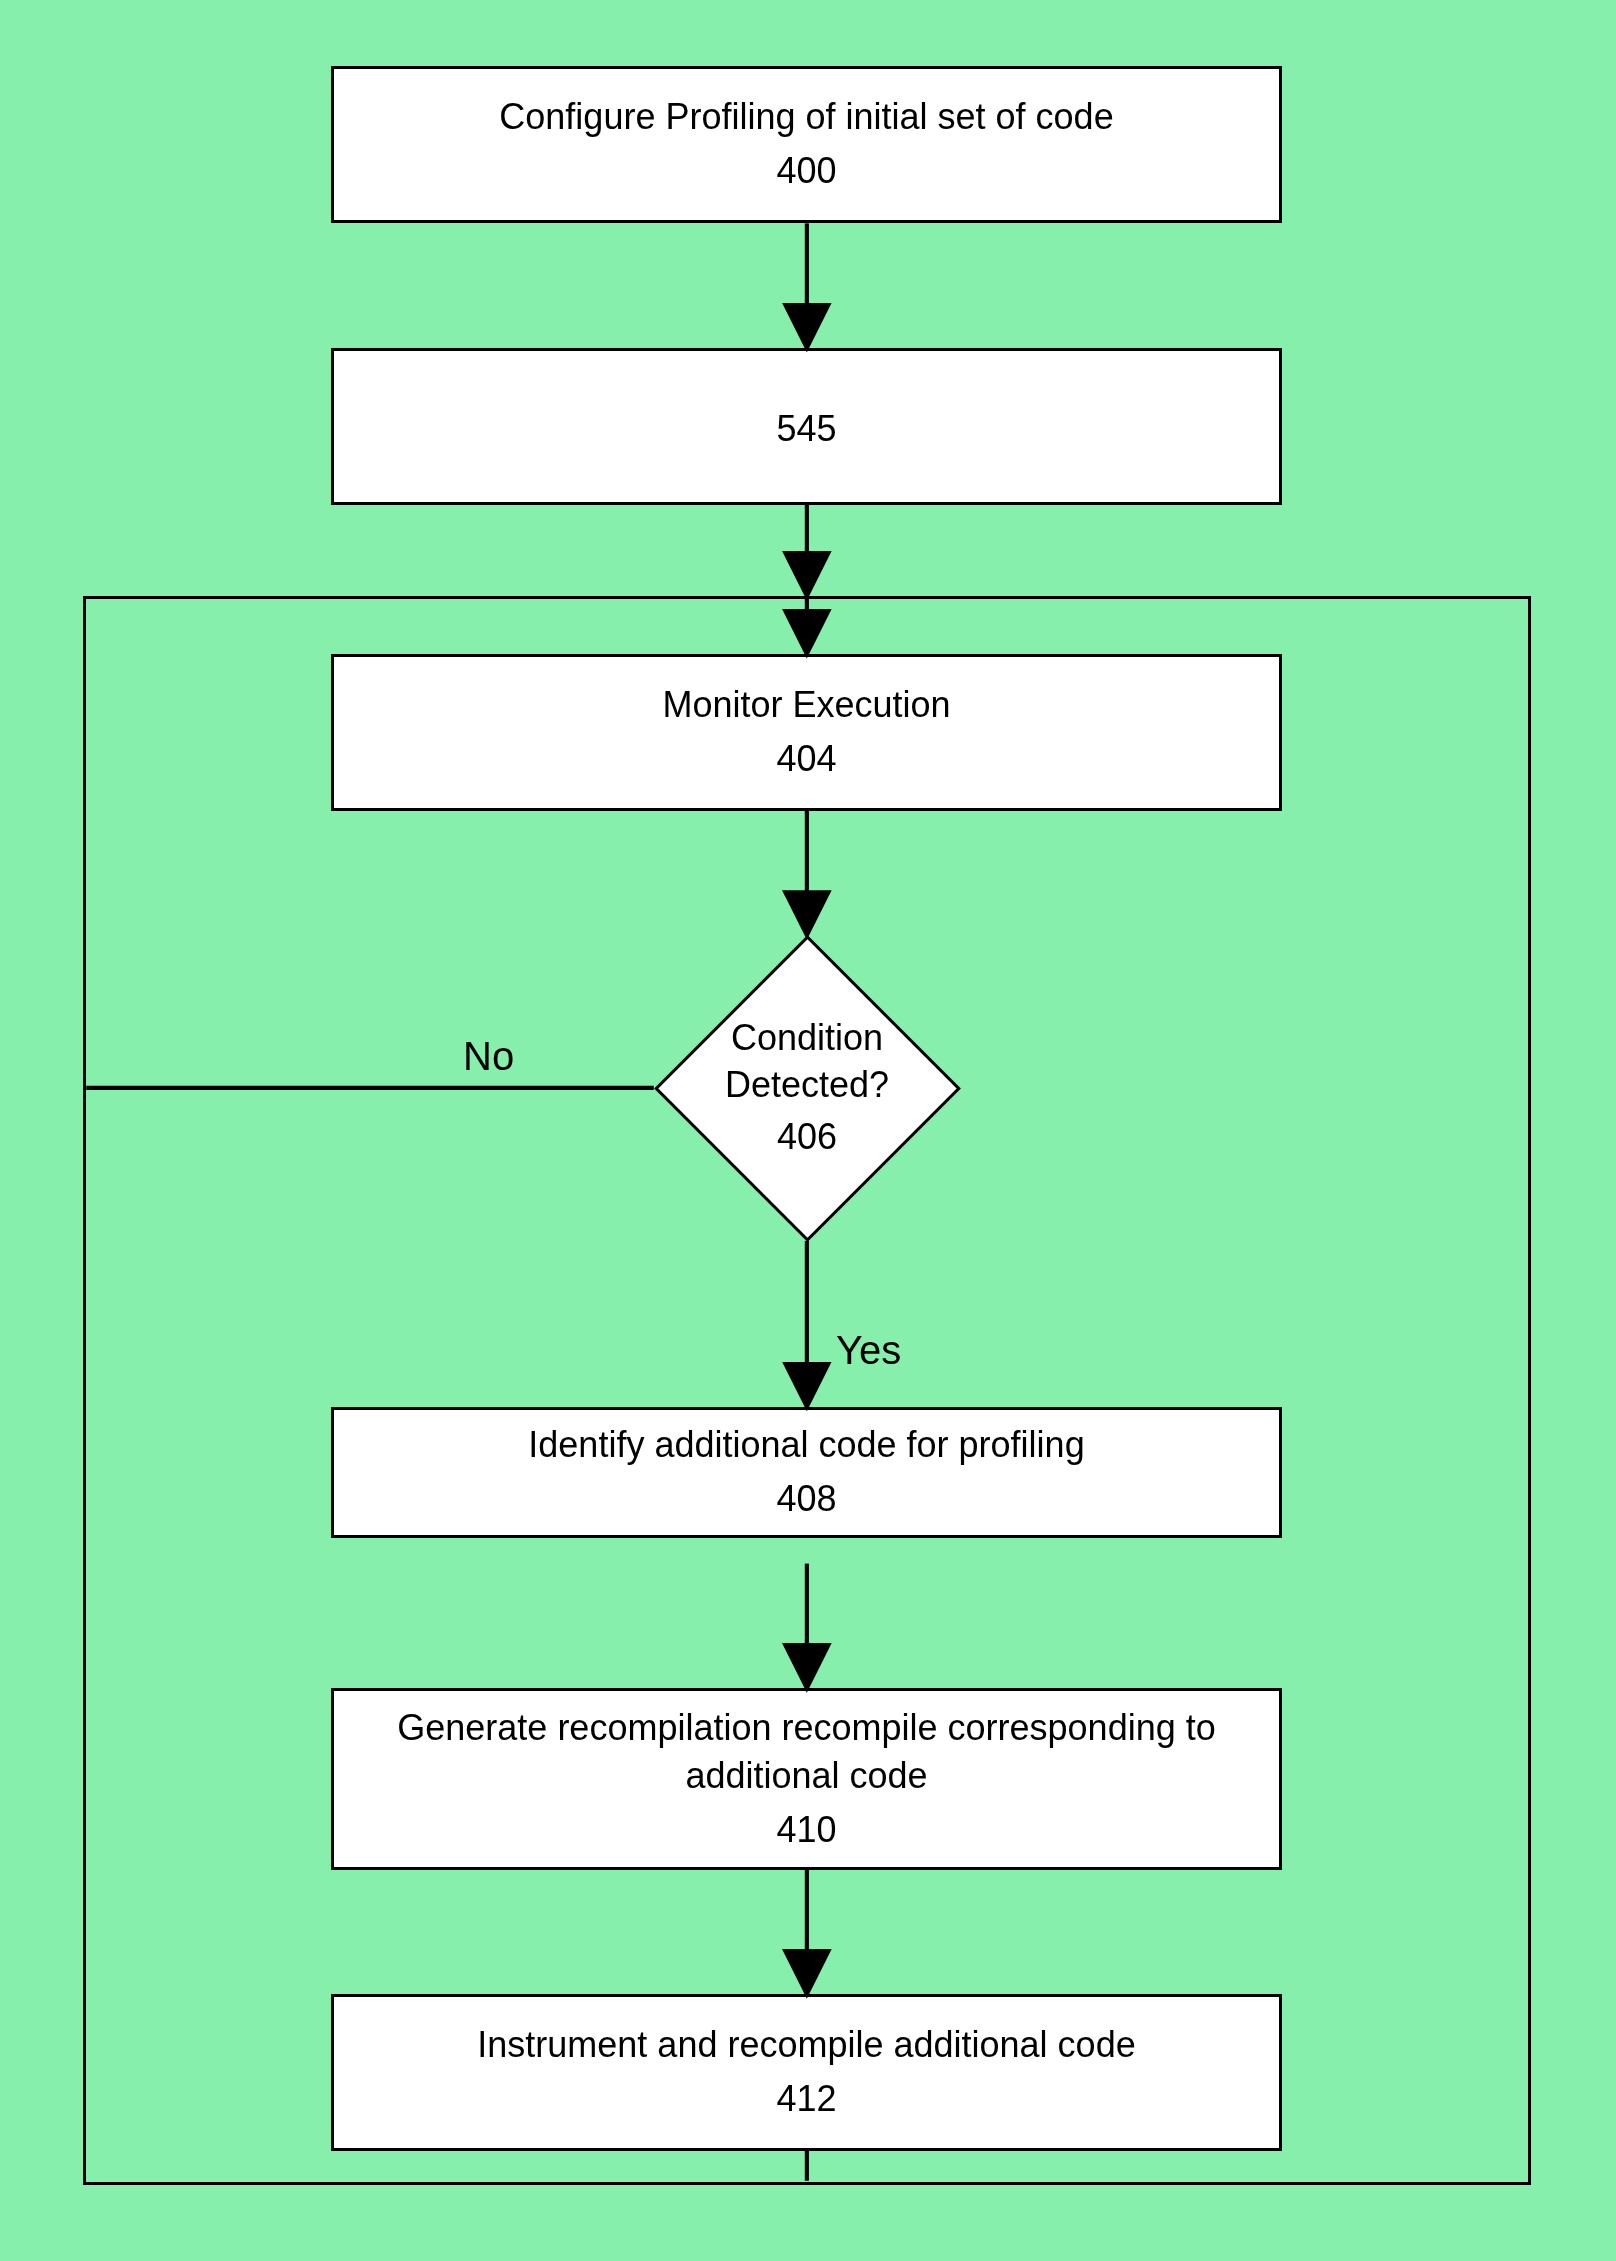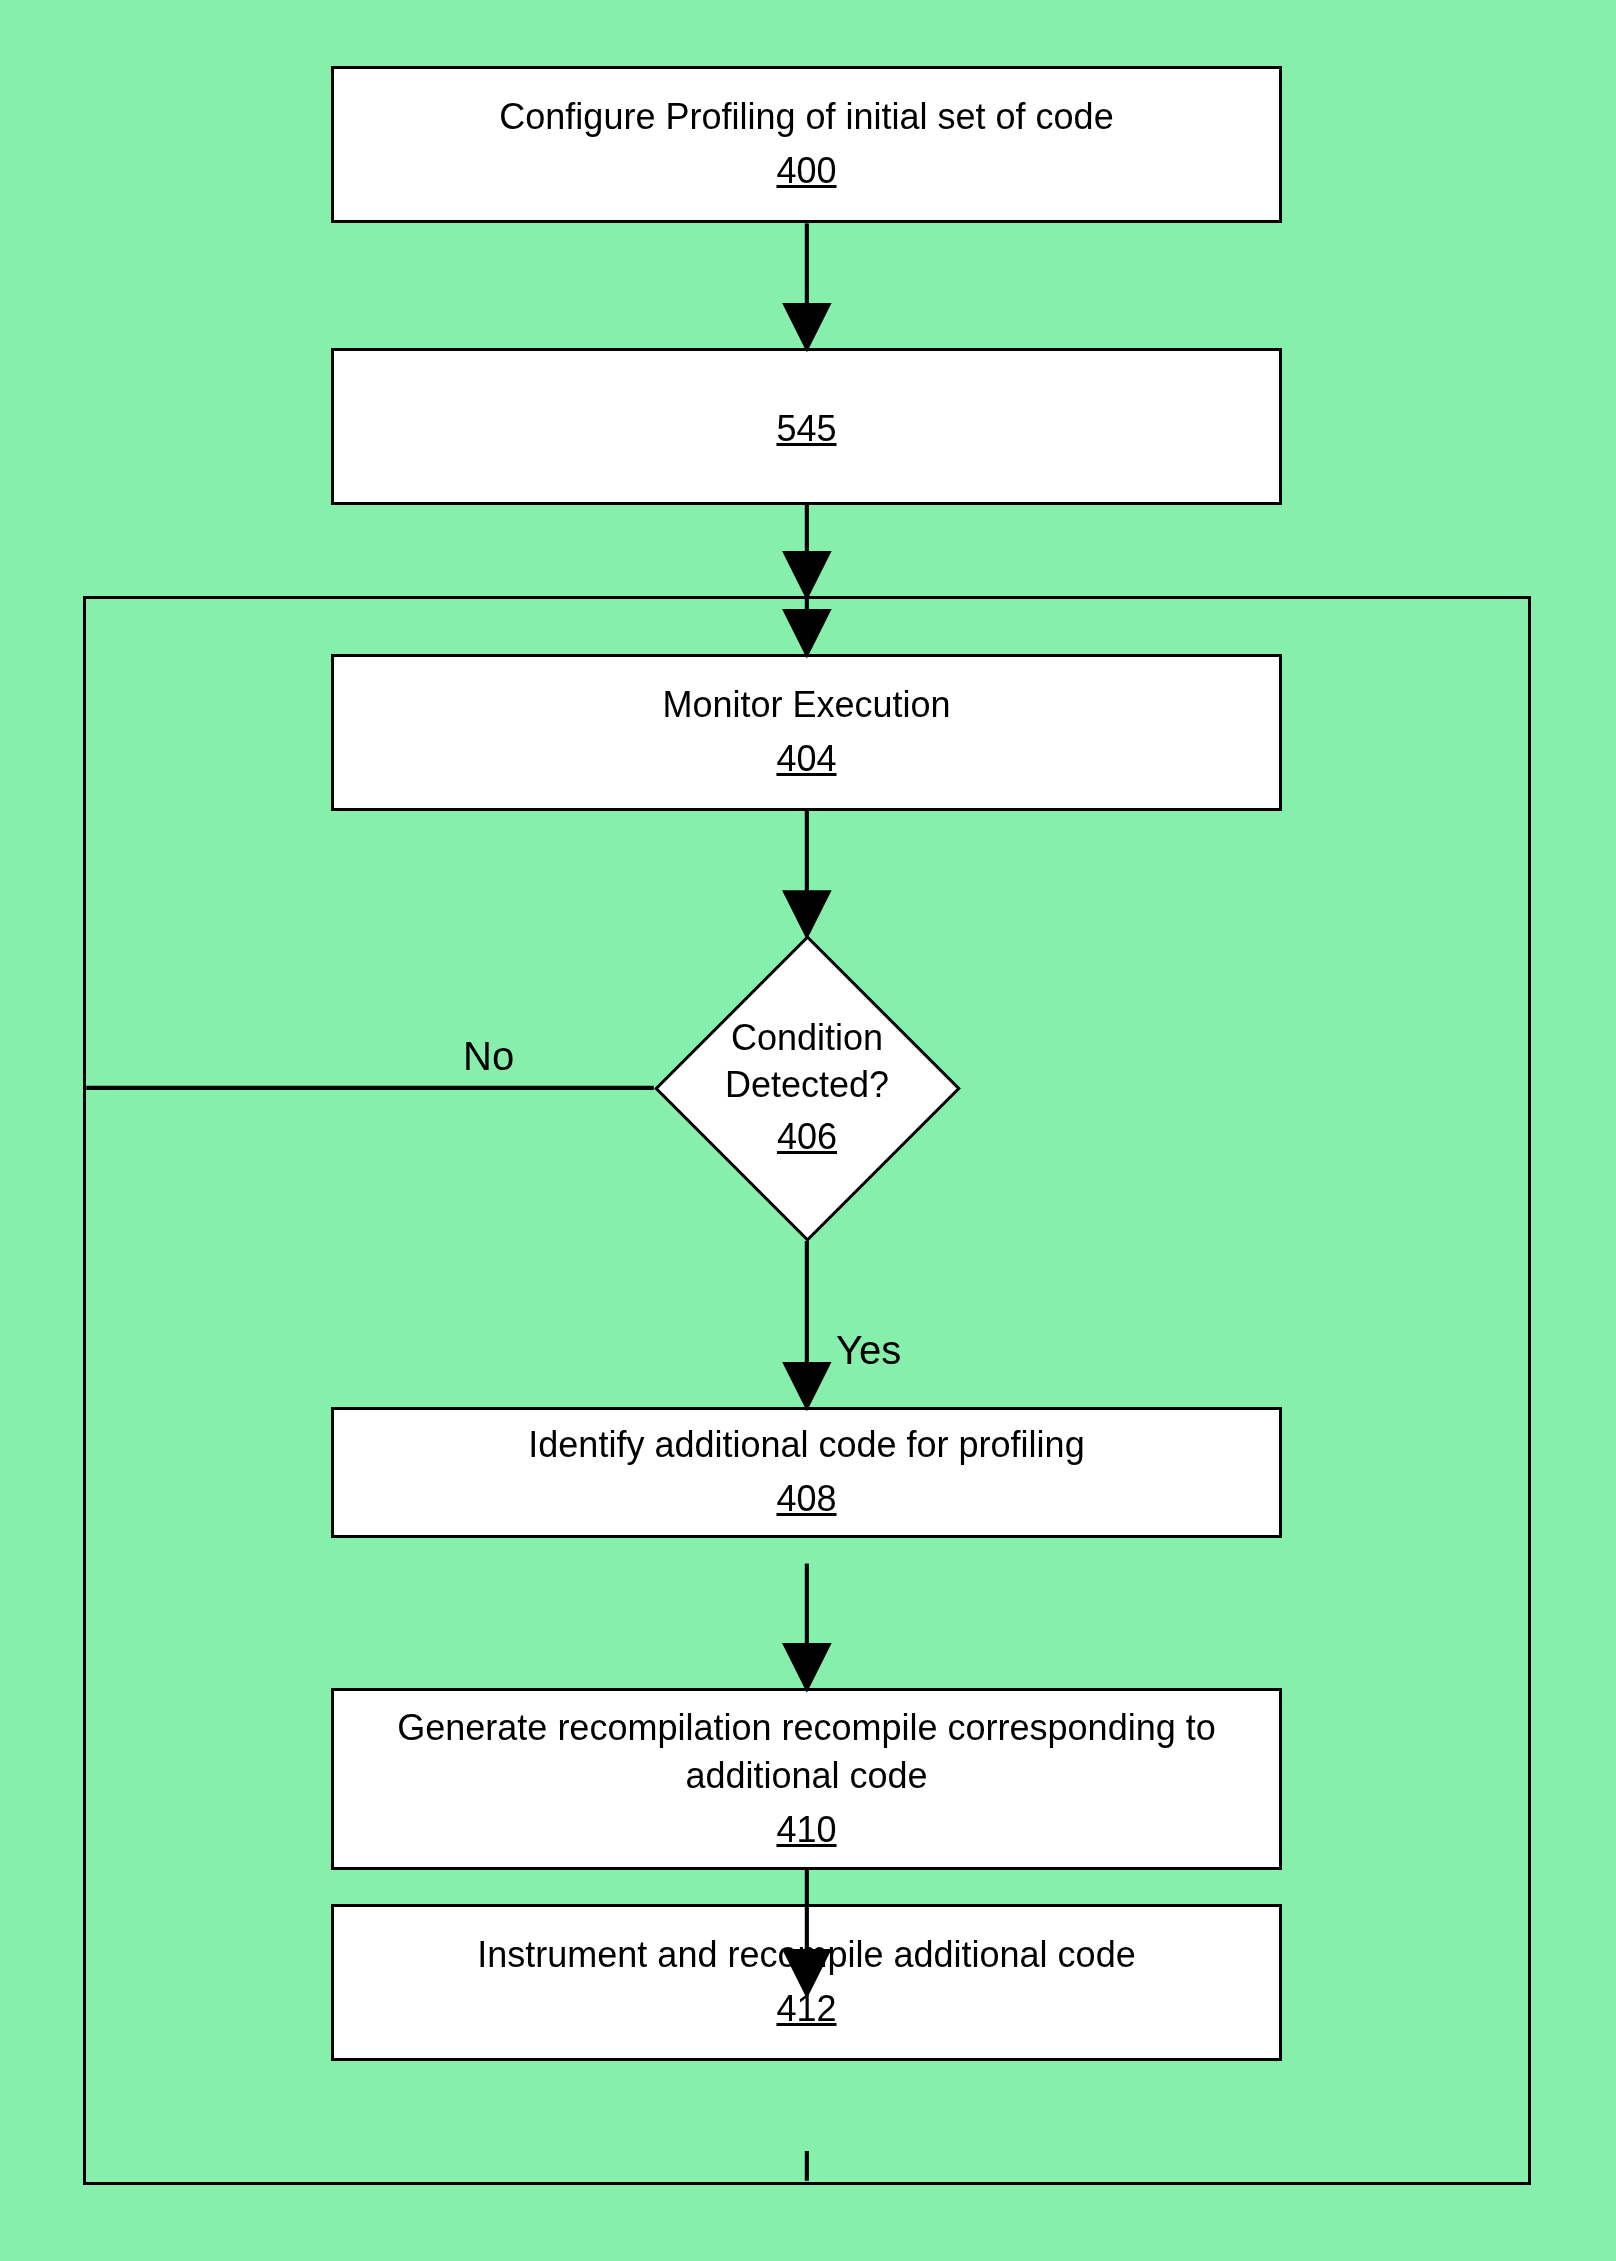--- a/index.html
+++ b/index.html
@@ -21,21 +21,20 @@
     background: #fff;
     display: flex;
     flex-direction: column;
     align-items: center;
     justify-content: center;
     text-align: center;
     font-size: 36px;
     line-height: 1.35;
   }
   .ref {
-    text-decoration: underline;
     margin-top: 5px;
   }
   .diamond {
     position: absolute;
     display: flex;
     align-items: center;
     justify-content: center;
   }
   .diamond-shape {
     position: absolute;
@@ -105,21 +104,21 @@
     <div>Identify additional code for profiling</div>
     <div class="ref">408</div>
   </div>
 
   <div class="box" style="left:331px; top:1688px; width:951px; height:182px;">
     <div>Generate recompilation recompile corresponding to</div>
     <div>additional code</div>
     <div class="ref">410</div>
   </div>
 
-  <div class="box" style="left:331px; top:1904px; width:951px; height:157px;">
+  <div class="box" style="left:331px; top:1994px; width:951px; height:157px;">
     <div>Instrument and recompile additional code</div>
     <div class="ref">412</div>
   </div>
 
   <svg class="arrows" viewBox="0 0 1954 2733">
     <defs>
       <marker id="arrowhead" markerWidth="12" markerHeight="12" refX="10" refY="6" orient="auto">
         <path d="M0,0 L12,6 L0,12 Z" fill="#000"></path>
       </marker>
     </defs>

